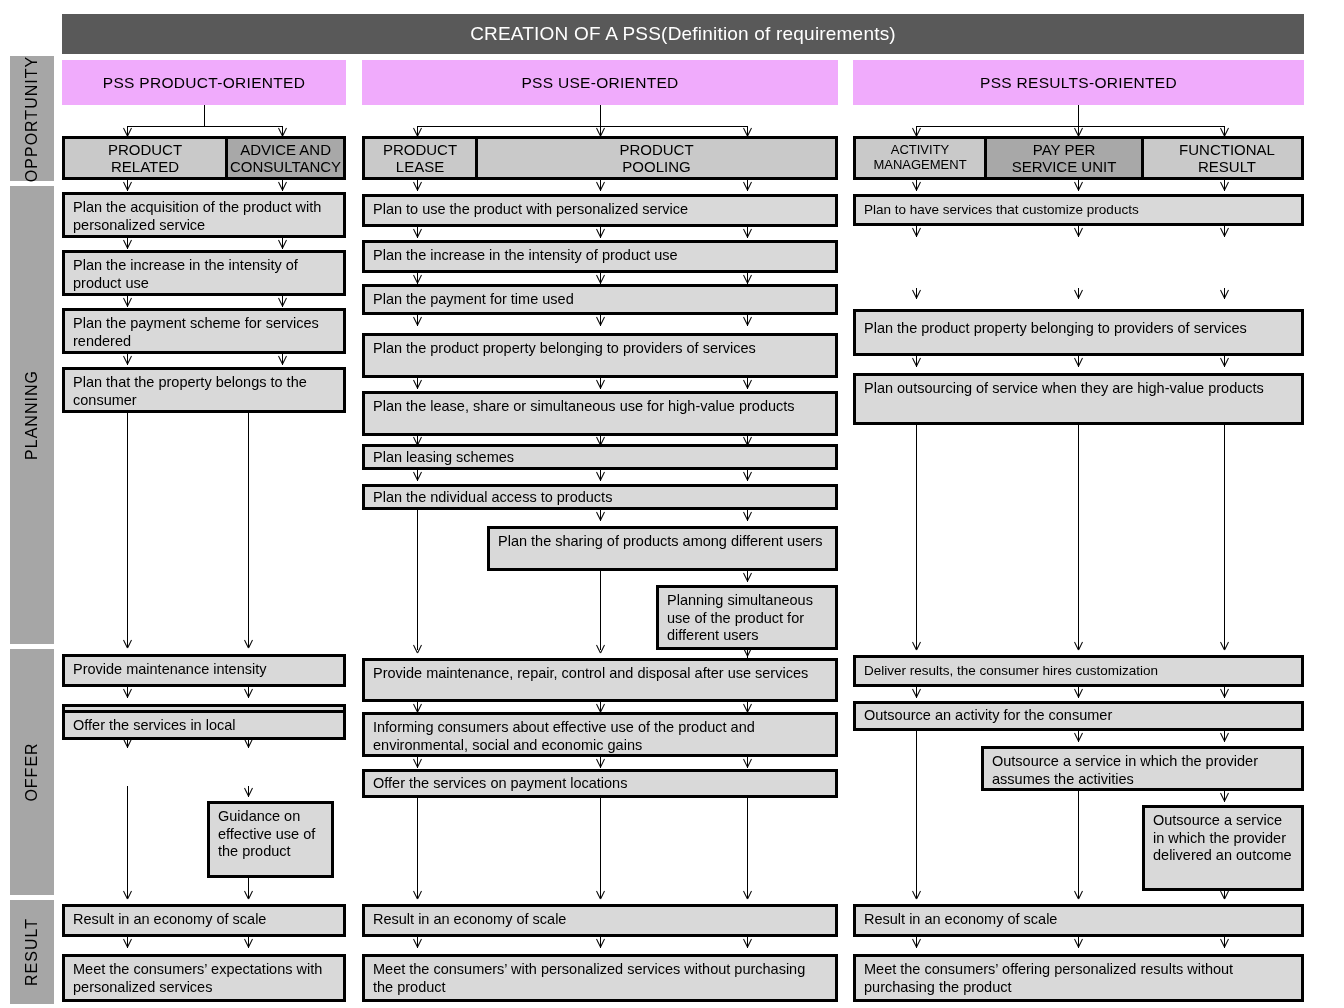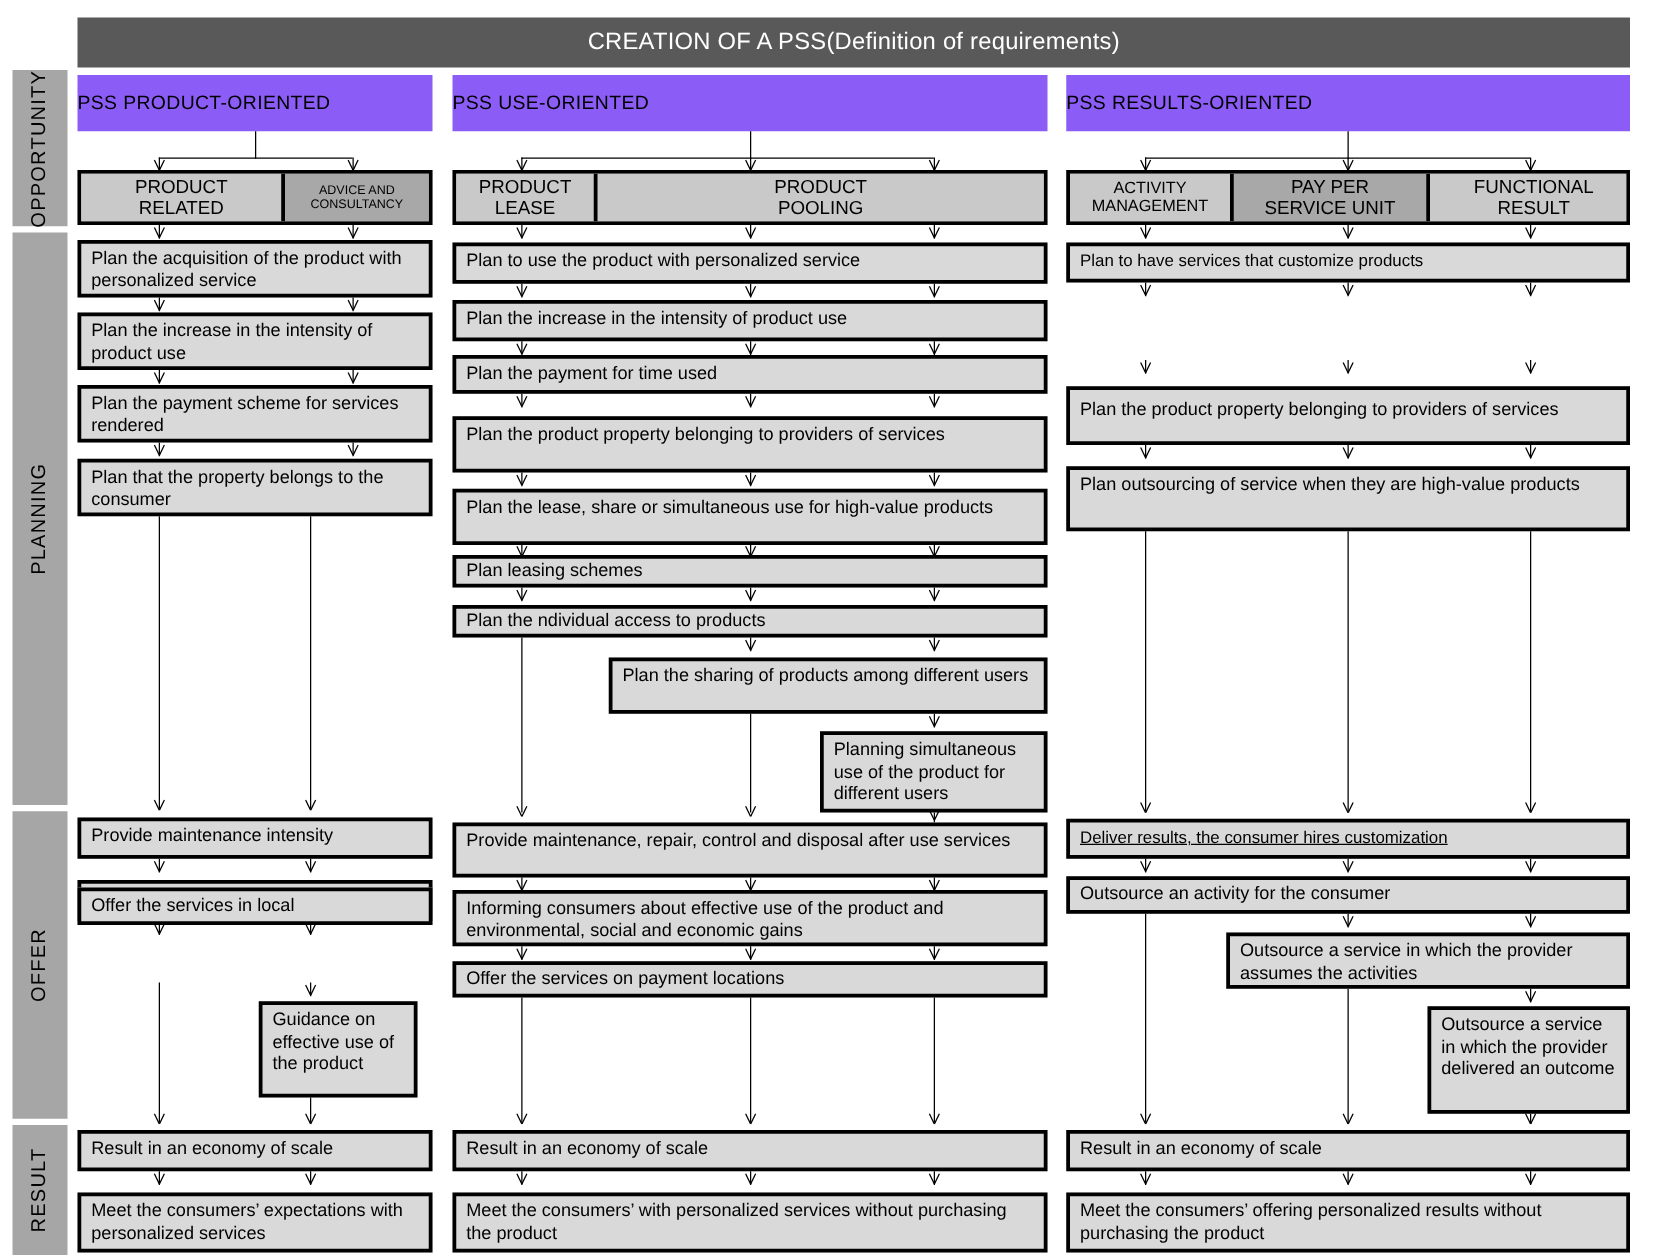--- a/index.html
+++ b/index.html
@@ -27,22 +27,22 @@
     font-size:16px;letter-spacing:1px;
   }
   .phase span{
     transform:rotate(-90deg);
     white-space:nowrap;
     display:block;
   }
 
   
   .colhead{
-    background:#8b5cf6;color:#000000;
-    display:flex;align-items:center;
+    background:#f0abfc;color:#000000;
+    display:flex;align-items:center;justify-content:center;
     font-size:15.5px;letter-spacing:.3px;
   }
 
   
   .subgroup{
     border:3px solid #000000;
     background:#c9c9c9;
     display:flex;
     box-sizing:border-box;
   }
@@ -138,21 +138,21 @@
   <div class="vline" style="left:1078px;top:126px;height:11px;"></div>
   <div class="vhead" style="left:1074px;top:128px;"></div>
   <div class="vline" style="left:1224px;top:126px;height:11px;"></div>
   <div class="vhead" style="left:1220px;top:128px;"></div>
 
   <div class="abs subgroup" style="left:62px;top:136px;width:284px;height:44px;">
     <div class="subcell" style="flex:0 0 160px;font-size:15px;">
       <span style="white-space:pre-line;">PRODUCT
 RELATED</span>
     </div>
-    <div class="subcell dark bordL" style="font-size:10px;">
+    <div class="subcell dark bordL" style="font-size:15px;">
       <span style="white-space:pre-line;">ADVICE AND
 CONSULTANCY</span>
     </div>
   </div>
 
   <div class="abs subgroup" style="left:362px;top:136px;width:476px;height:44px;">
     <div class="subcell" style="flex:0 0 110px;font-size:15px;">
       <span style="white-space:pre-line;">PRODUCT
 LEASE</span>
     </div>
@@ -436,21 +436,21 @@
   </div>
 
   <div class="vline" style="left:916px;top:425px;height:224px;"></div>
   <div class="vhead" style="left:912px;top:642px;"></div>
   <div class="vline" style="left:1078px;top:425px;height:224px;"></div>
   <div class="vhead" style="left:1074px;top:642px;"></div>
   <div class="vline" style="left:1224px;top:425px;height:224px;"></div>
   <div class="vhead" style="left:1220px;top:642px;"></div>
 
   <div class="abs pbox" style="left:853px;top:655px;width:451px;height:32px;padding-top:4px;">
-    <span style="font-size:13.5px;text-decoration:underline;">Deliver results, the consumer hires customization</span>
+    <span style="font-size:13.5px;">Deliver results, the consumer hires customization</span>
   </div>
   <div class="vline" style="left:916px;top:687px;height:11px;"></div>
   <div class="vhead" style="left:912px;top:689px;"></div>
   <div class="vline" style="left:1078px;top:687px;height:11px;"></div>
   <div class="vhead" style="left:1074px;top:689px;"></div>
   <div class="vline" style="left:1224px;top:687px;height:11px;"></div>
   <div class="vhead" style="left:1220px;top:689px;"></div>
 
   <div class="abs pbox" style="left:853px;top:701px;width:451px;height:30px;padding-top:3px;">
     <span>Outsource an activity for the consumer</span>

